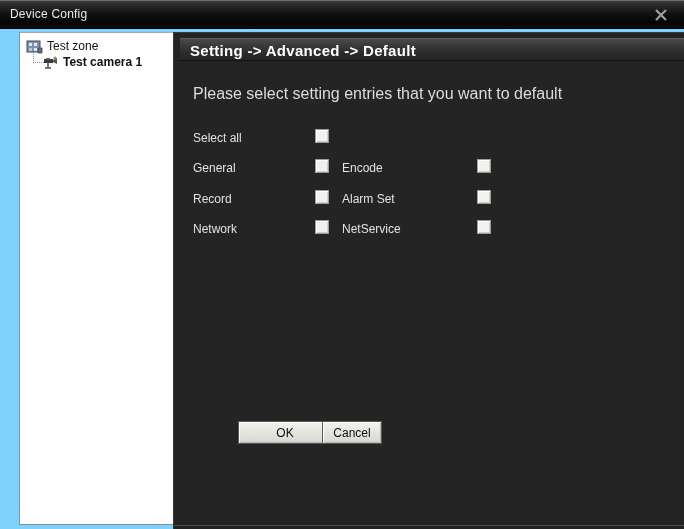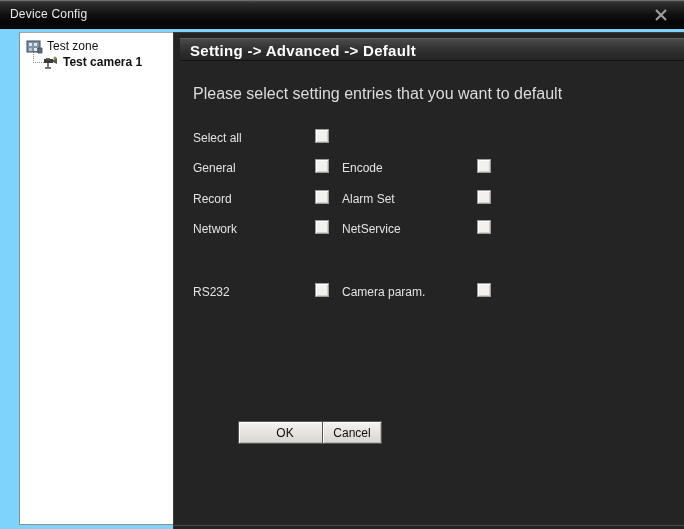--- a/index.html
+++ b/index.html
@@ -307,26 +307,20 @@
       </div>
 
       <div class="row" style="top:156px;">
         <span class="row-label col1-label">Record</span>
         <span class="checkbox col1-box"></span>
         <span class="row-label col2-label">Alarm Set</span>
         <span class="checkbox col2-box"></span>
       </div>
 
 
-      <div class="row" style="top:249px;">
-        <span class="row-label col1-label">RS232</span>
-        <span class="checkbox col1-box"></span>
-        <span class="row-label col2-label">Camera param.</span>
-        <span class="checkbox col2-box"></span>
-      </div>
 
     </div>
 
     <div class="dlg-button" id="ok-button">OK</div>
     <div class="dlg-button" id="cancel-button">Cancel</div>
 
     <div id="content-bottom-line"></div>
   </div>
 
 </div>

